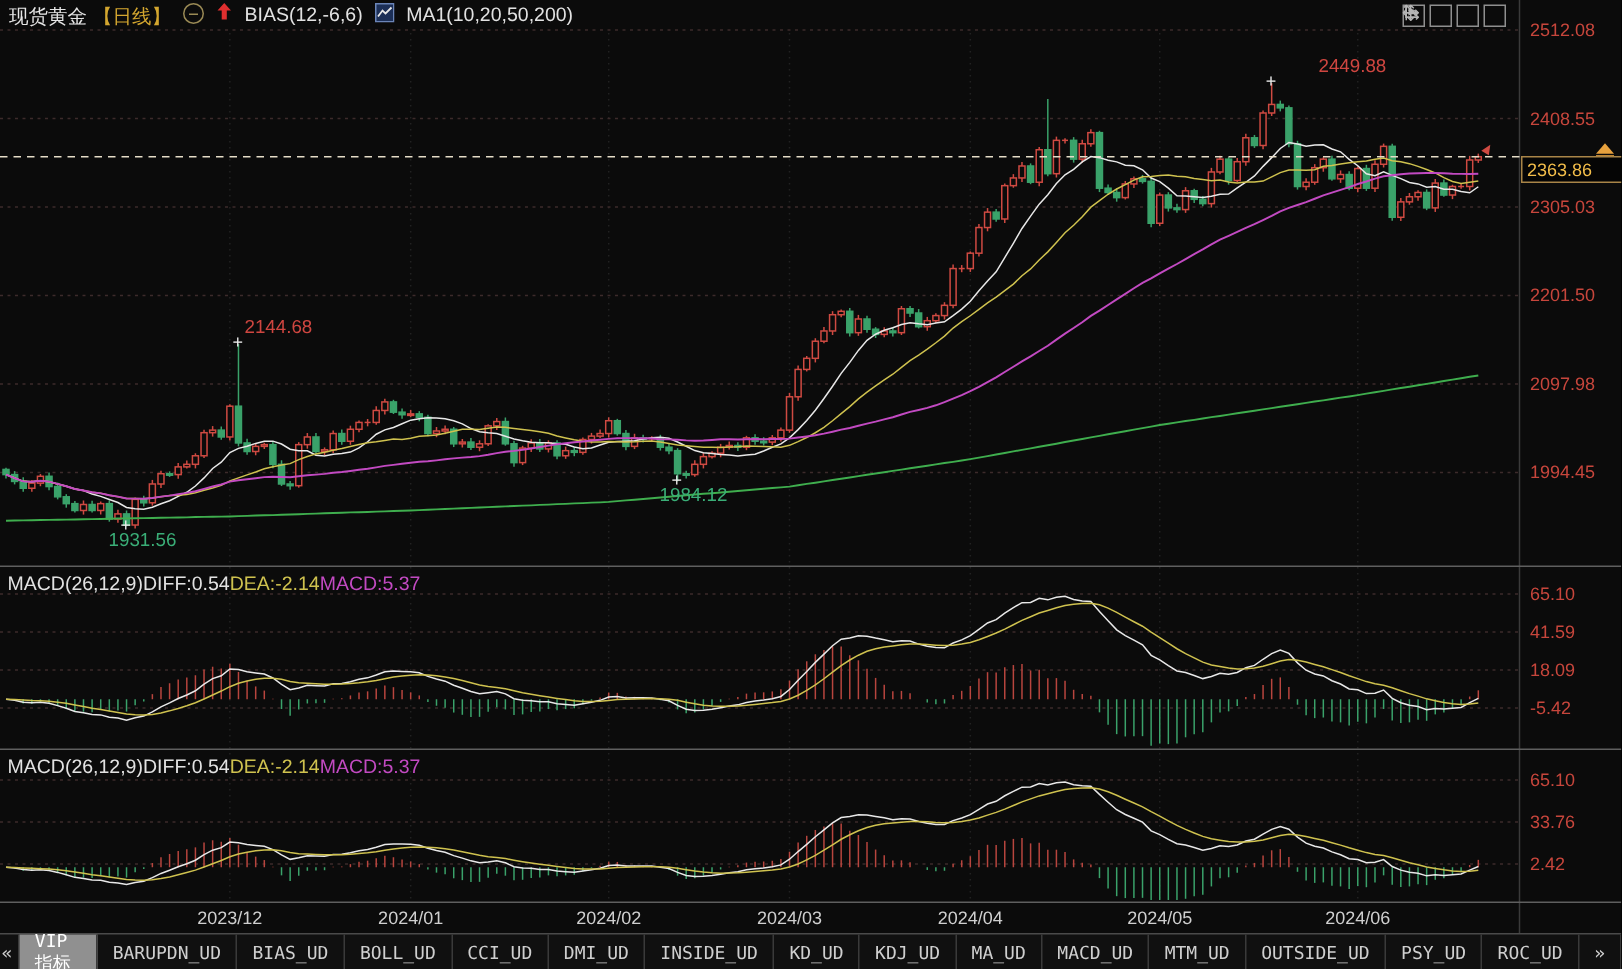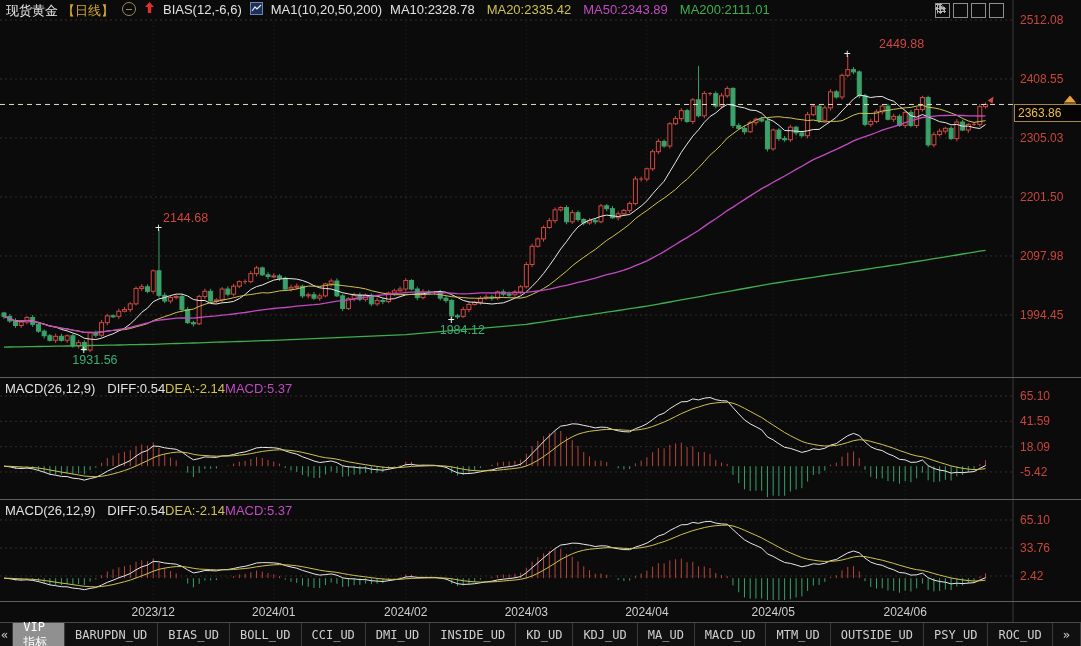--- a/index.html
+++ b/index.html
@@ -10,21 +10,21 @@
           gap:8px;font-size:13px;color:#e2e2e2;white-space:nowrap;z-index:5;}
   .legend .sym{color:#e6e6e6;}
   .legend .period{color:#d3a62f;}
   .minus-circle{width:12px;height:12px;border:1px solid #9a8a55;border-radius:50%;
           display:inline-flex;align-items:center;justify-content:center;}
   .minus-circle i{display:block;width:6px;height:1px;background:#9a8a55;}
   .icon-box{width:13px;height:13px;border:1px solid #8f8f8f;display:inline-flex;
           align-items:center;justify-content:center;background:#0b0b0b;}
   .toolbar{position:absolute;left:935px;top:3px;display:flex;gap:3px;z-index:6;}
   .macd-head{position:absolute;left:5px;display:flex;font-size:13px;z-index:5;}
-  .macd-head .t{color:#e2e2e2;} .macd-head .diff{color:#e2e2e2;margin-left:12px;}
+  .macd-head .t{color:#e2e2e2;} .macd-head .diff{color:#e2e2e2;}
   .macd-head .dea{color:#cfc24f;} .macd-head .macd{color:#c24ac2;}
   .price-box{position:absolute;left:1014px;top:104px;width:64px;height:16px;background:#050505;
           border:1px solid #a98548;color:#f2bd4a;font-size:12px;line-height:16px;
           padding-left:3px;z-index:6;}
   .anno{position:absolute;font-size:12.5px;z-index:4;white-space:nowrap;}
   .anno.high{color:#cf4640;} .anno.low{color:#3aae77;}
   .cross{position:absolute;color:#f0f0f0;font-size:12px;z-index:4;}
   #tabbar{position:absolute;left:0;top:622px;width:1081px;height:24px;background:#101010;
           border-top:1px solid #4a4a4a;display:flex;align-items:stretch;z-index:7;
           font-family:"DejaVu Sans Mono","Liberation Mono",monospace;font-size:12px;}
@@ -791,26 +791,20 @@
       </span>
     <svg width="11" height="13" viewBox="0 0 11 13" style="position:static">
       <path d="M5.5 0 L10 5 H7.2 V11 H3.8 V5 H1 Z" fill="#e02f2f"></path>
     </svg>
     <span>BIAS(12,-6,6)</span>
     <svg width="13" height="13" viewBox="0 0 13 13" style="position:static">
       <rect x="0.5" y="0.5" width="12" height="12" fill="#1c2f57" stroke="#6b85b8"></rect>
       <polyline points="2,9 5,5 7,7 11,3" fill="none" stroke="#e8e8e8" stroke-width="1.2"></polyline>
     </svg>
     <span>MA1(10,20,50,200)</span>
-    <span id="ma-legend-values" style="display:flex;gap:12px;">
-        <span style="color: rgb(226, 226, 226);">MA10:2328.78</span>
-        <span style="color: rgb(207, 194, 79);">MA20:2335.42</span>
-        <span style="color: rgb(194, 74, 194);">MA50:2343.89</span>
-        <span style="color: rgb(63, 174, 78);">MA200:2111.01</span>
-      </span>
   </div>
 
   <div class="toolbar">
     <span class="icon-box">
       <svg width="11" height="11" viewBox="0 0 11 11">
           <g stroke="#b5b5b5" stroke-width="1">
       <line x1="5.5" y1="0.5" x2="5.5" y2="10.5"></line>
             <line x1="0.5" y1="5.5" x2="10.5" y2="5.5"></line>
       <path d="M3.5 2.5 L5.5 0.5 L7.5 2.5 M3.5 8.5 L5.5 10.5 L7.5 8.5 M2.5 3.5 L0.5 5.5 L2.5 7.5 M8.5 3.5 L10.5 5.5 L8.5 7.5" fill="none"></path>
           </g>

